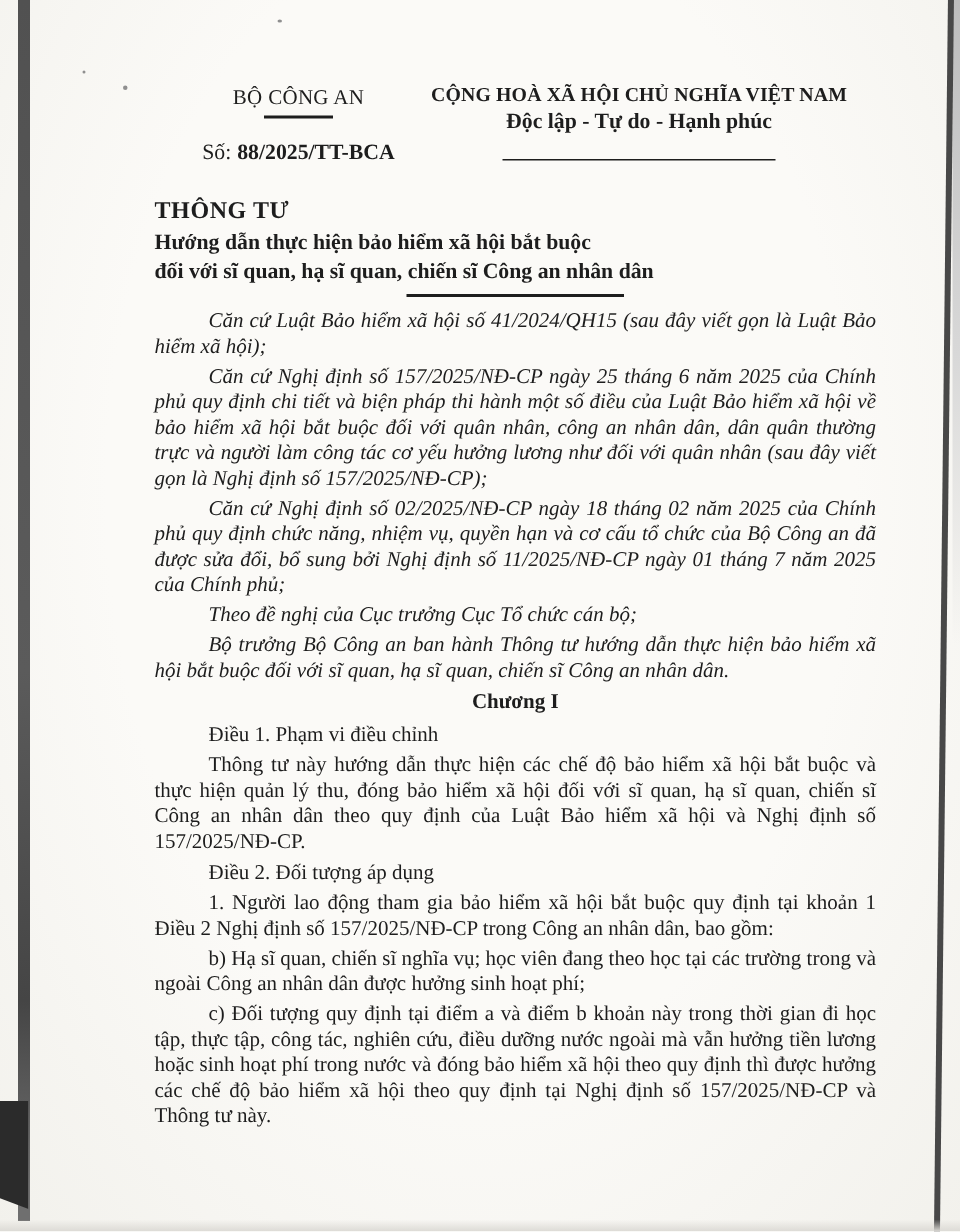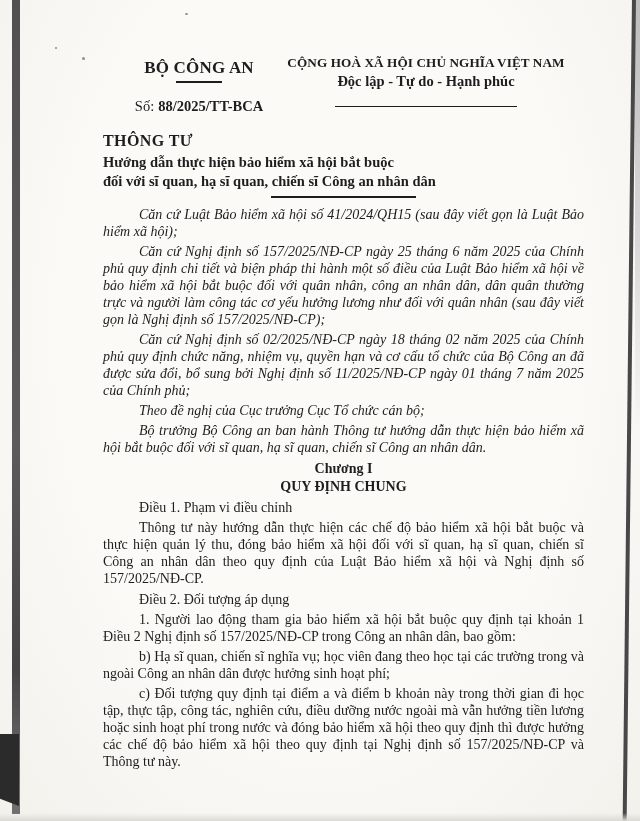--- a/index.html
+++ b/index.html
@@ -19,21 +19,21 @@
   .edge-right{position:absolute; right:0; top:0; width:5px; height:430px;
     background:linear-gradient(180deg,#bdbdbd,#d8d8d8 55%,rgba(216,216,216,0));}
   .bottom-shade{position:absolute; left:0; bottom:0; width:100%; height:8px;
     background:linear-gradient(0deg,#dcdad5,rgba(220,218,213,0));}
   .speck{position:absolute; background:#8f8f8f; border-radius:50%;}
   .speck.s1{left:185px; top:13px; width:3px; height:2px;}
   .speck.s2{left:55px;  top:47px; width:2px; height:2px;}
   .speck.s3{left:82px;  top:57px; width:3px; height:3px;}
   
   .hdr-left{position:absolute; left:118px; top:58px; width:162px; text-align:center;}
-  .agency{font-weight:bold; font-size:17px; letter-spacing:.2px;}
+  .agency{font-weight:normal; font-size:14px; letter-spacing:.2px;}
   .agency-line{width:46px; height:1.5px; background:var(--ink,#1d1d1d); margin:3px auto 0;}
   .doc-num{margin-top:15px; font-size:14.5px; white-space:nowrap;}
   .doc-num .lbl{margin-right:4px;}
   .hdr-right{position:absolute; left:280px; top:55px; width:292px; text-align:center;}
   .motto1{font-weight:bold; font-size:13.2px; white-space:nowrap; letter-spacing:.1px;}
   .motto2{display:inline-block; font-weight:bold; font-size:14.5px; margin-top:2px;
     padding:0 2px 16px; border-bottom:1.5px solid var(--ink,#1d1d1d); white-space:nowrap;}
   .issue-date{margin-top:10px; font-style:italic; font-size:14.5px; white-space:nowrap;}
   
   .title-block{position:absolute; left:103px; top:132px; width:480px; text-align:left;}
@@ -85,21 +85,20 @@
 
   <div class="body">
     <p class="pre">Căn cứ Luật Bảo hiểm xã hội số 41/2024/QH15 (sau đây viết gọn là Luật Bảo hiểm xã hội);</p>
     <p class="pre">Căn cứ Nghị định số 157/2025/NĐ-CP ngày 25 tháng 6 năm 2025 của Chính phủ quy định chi tiết và biện pháp thi hành một số điều của Luật Bảo hiểm xã hội về bảo hiểm xã hội bắt buộc đối với quân nhân, công an nhân dân, dân quân thường trực và người làm công tác cơ yếu hưởng lương như đối với quân nhân (sau đây viết gọn là Nghị định số 157/2025/NĐ-CP);</p>
     <p class="pre">Căn cứ Nghị định số 02/2025/NĐ-CP ngày 18 tháng 02 năm 2025 của Chính phủ quy định chức năng, nhiệm vụ, quyền hạn và cơ cấu tổ chức của Bộ Công an đã được sửa đổi, bổ sung bởi Nghị định số 11/2025/NĐ-CP ngày 01 tháng 7 năm 2025 của Chính phủ;</p>
     <p class="pre">Theo đề nghị của Cục trưởng Cục Tổ chức cán bộ;</p>
     <p class="pre">Bộ trưởng Bộ Công an ban hành Thông tư hướng dẫn thực hiện bảo hiểm xã hội bắt buộc đối với sĩ quan, hạ sĩ quan, chiến sĩ Công an nhân dân.</p>
 
     <div class="chapter">
       <div>Chương I</div>
-      <div>QUY ĐỊNH CHUNG</div>
     </div>
 
     <p class="art-h">Điều 1. Phạm vi điều chỉnh</p>
     <p>Thông tư này hướng dẫn thực hiện các chế độ bảo hiểm xã hội bắt buộc và thực hiện quản lý thu, đóng bảo hiểm xã hội đối với sĩ quan, hạ sĩ quan, chiến sĩ Công an nhân dân theo quy định của Luật Bảo hiểm xã hội và Nghị định số 157/2025/NĐ-CP.</p>
 
     <p class="art-h">Điều 2. Đối tượng áp dụng</p>
     <p>1. Người lao động tham gia bảo hiểm xã hội bắt buộc quy định tại khoản 1 Điều 2 Nghị định số 157/2025/NĐ-CP trong Công an nhân dân, bao gồm:</p>
     <p>b) Hạ sĩ quan, chiến sĩ nghĩa vụ; học viên đang theo học tại các trường trong và ngoài Công an nhân dân được hưởng sinh hoạt phí;</p>
     <p>c) Đối tượng quy định tại điểm a và điểm b khoản này trong thời gian đi học tập, thực tập, công tác, nghiên cứu, điều dưỡng nước ngoài mà vẫn hưởng tiền lương hoặc sinh hoạt phí trong nước và đóng bảo hiểm xã hội theo quy định thì được hưởng các chế độ bảo hiểm xã hội theo quy định tại Nghị định số 157/2025/NĐ-CP và Thông tư này.</p>
   </div>

